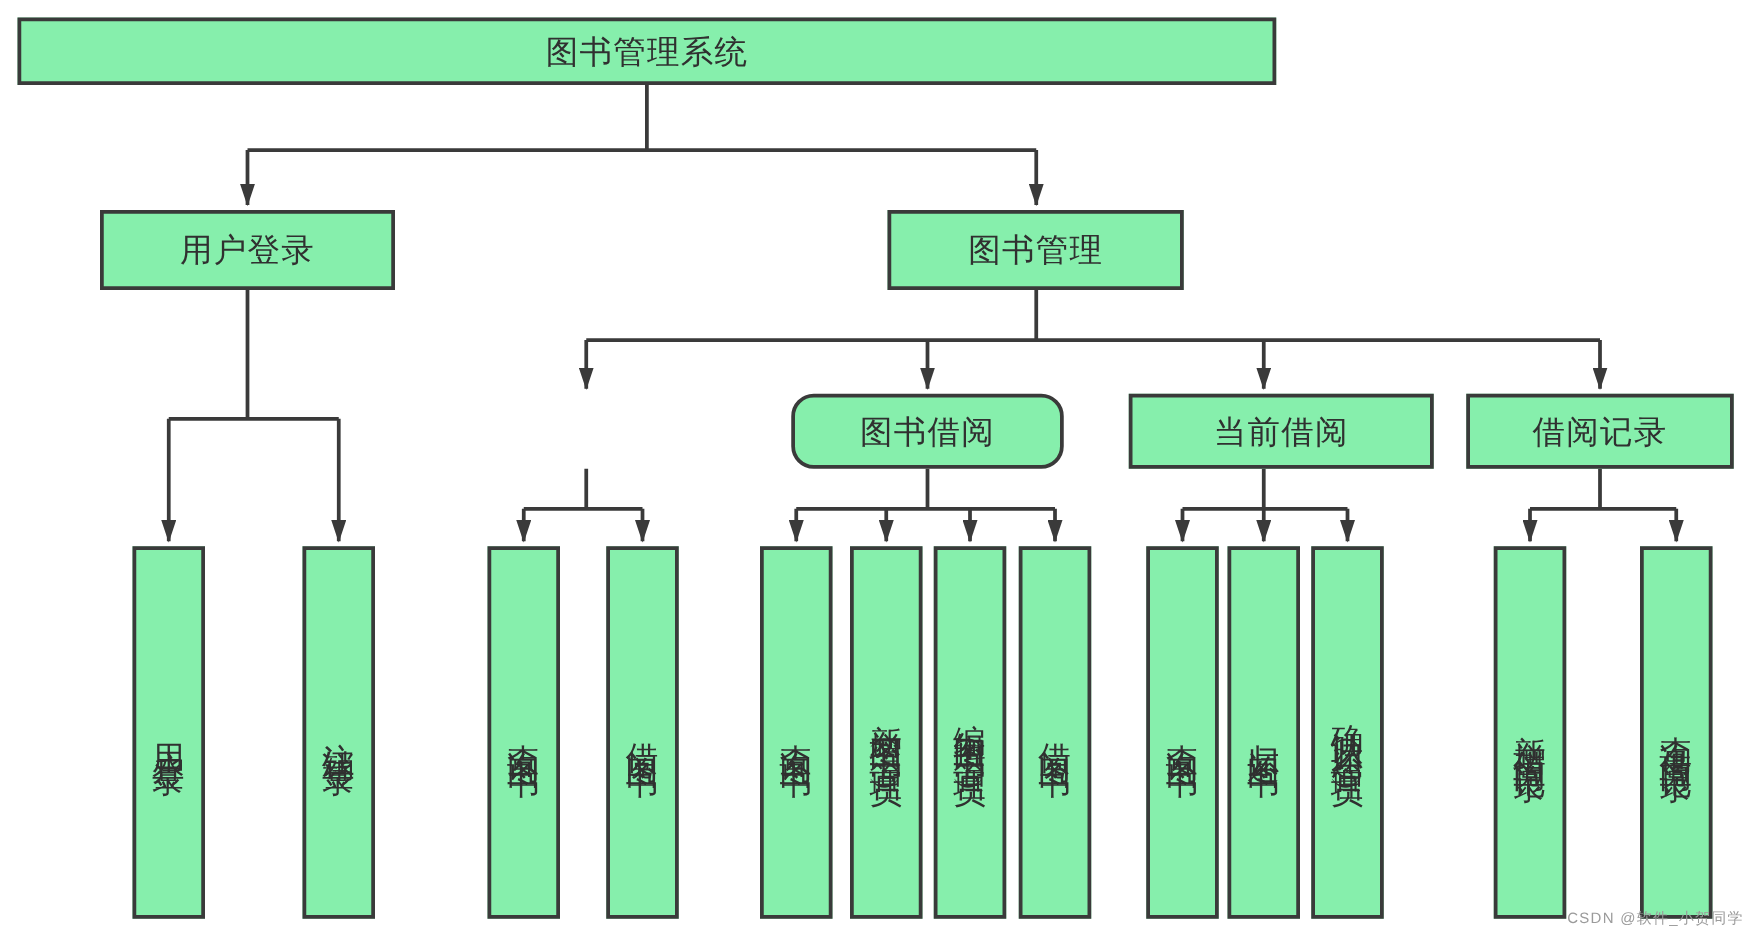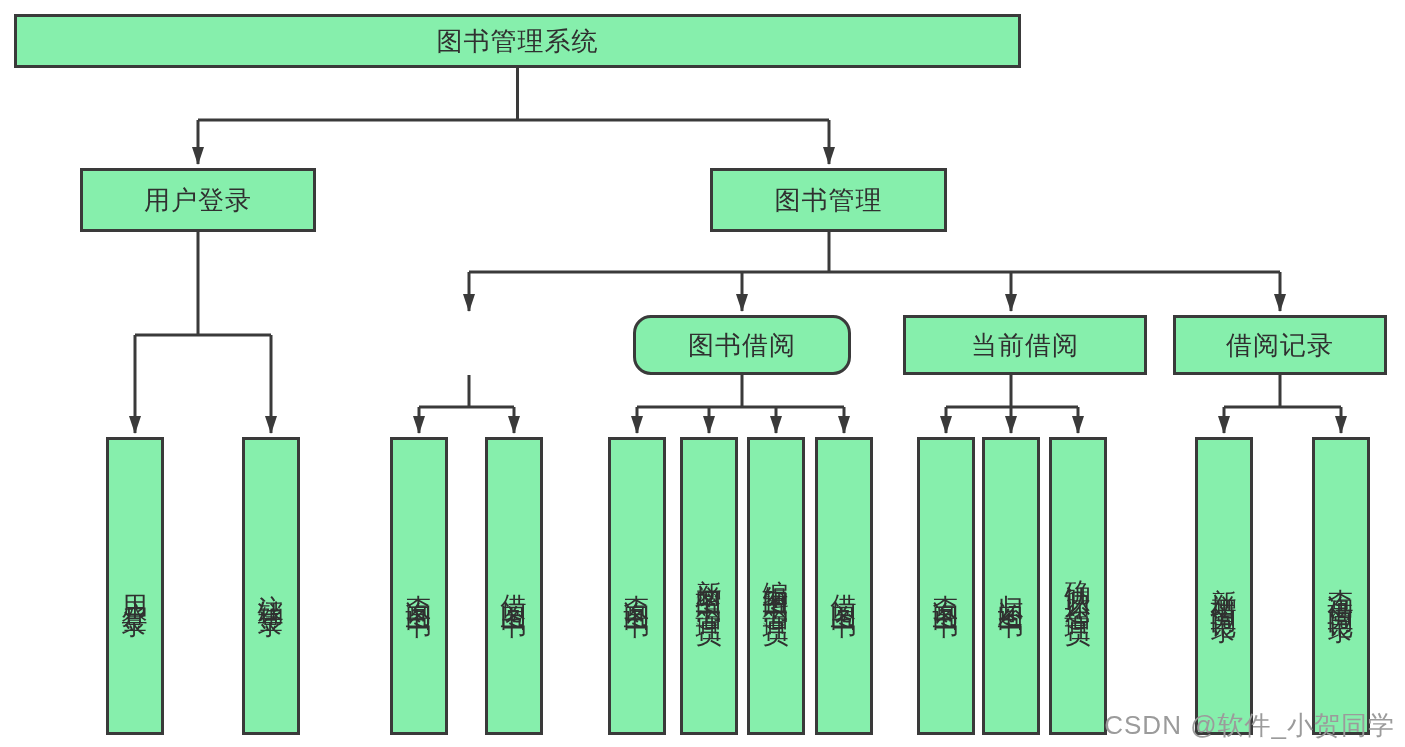--- a/index.html
+++ b/index.html
@@ -41,21 +41,21 @@
     text-orientation: mixed;
     font-size: 26px;
     letter-spacing: 6px;
     line-height: 1;
     color: #303030;
   }
   .watermark {
     position: absolute;
     right: 10px;
     bottom: 4px;
-    font-size: 26px;
+    font-size: 12px;
     color: #9b9b9b;
     letter-spacing: 1px;
     white-space: nowrap;
     z-index: 5;
   }
 </style>
 </head>
 <body>
 
 <div class="canvas">

